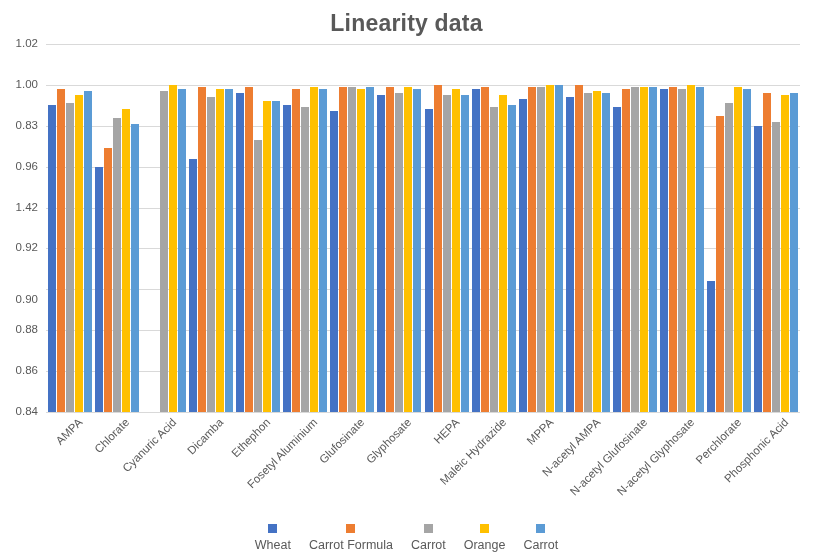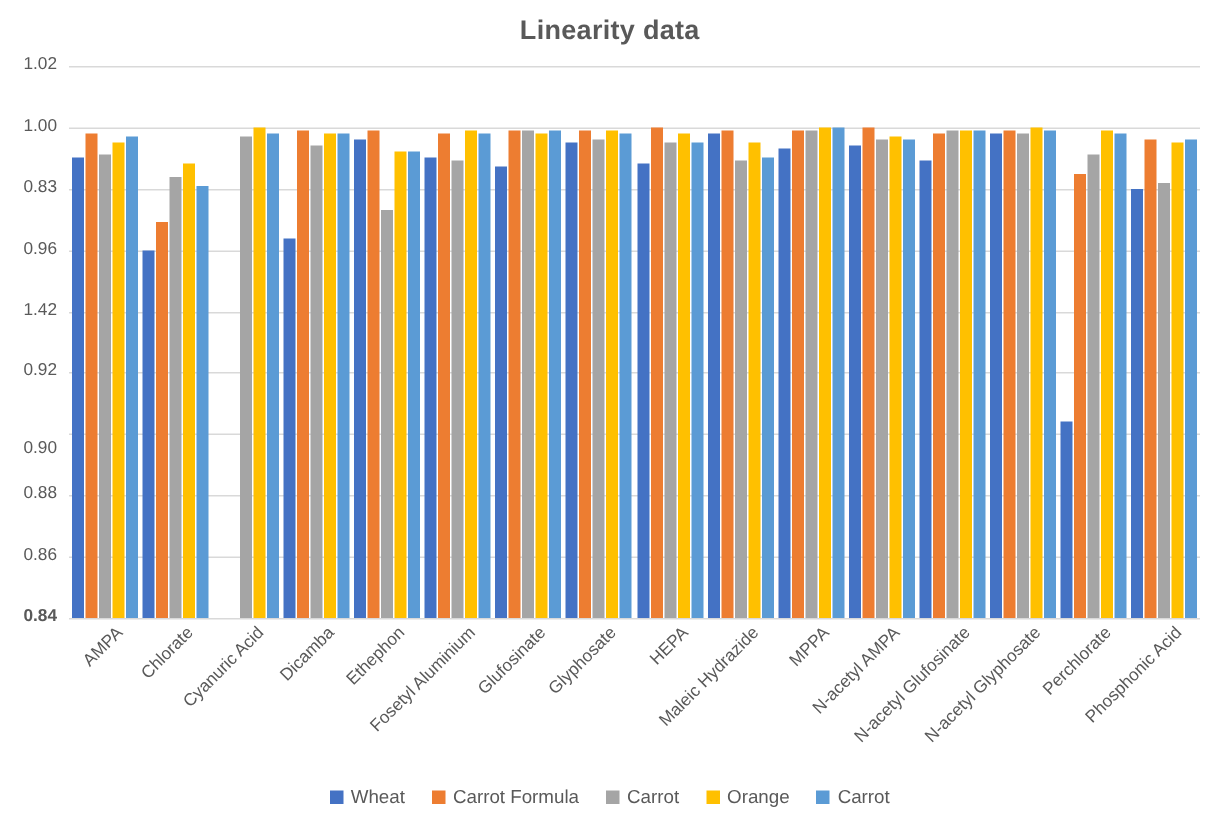--- a/index.html
+++ b/index.html
@@ -22,21 +22,21 @@
     background: #ffffff;
   }
 
   
   #chart-title {
     position: absolute;
     left: 0;
     top: 10px;
     width: 813px;
     text-align: center;
-    font-size: 18px;
+    font-size: 23px;
     font-weight: bold;
     color: #595959;
     letter-spacing: 0.2px;
   }
 
   
   #plot-area {
     position: absolute;
     left: 46px;
     top: 44px;
@@ -140,21 +140,21 @@
     top: 524px;
     width: 813px;
     display: flex;
     flex-direction: row;
     justify-content: center;
     align-items: center;
     gap: 18px;
   }
   .legend-item {
     display: flex;
-    flex-direction: row;
+    flex-direction: column;
     align-items: center;
     gap: 5px;
     justify-content: space-between;
   }
   .legend-swatch {
     width: 9px;
     height: 9px;
     display: inline-block;
   }
   .legend-label {
@@ -173,21 +173,21 @@
   <div id="y-axis">
       <div class="y-tick-label" style="top: 0px;">1.02</div>
       <div class="y-tick-label" style="top: 40.8889px;">1.00</div>
       <div class="y-tick-label" style="top: 81.7778px;">0.83</div>
       <div class="y-tick-label" style="top: 122.667px;">0.96</div>
       <div class="y-tick-label" style="top: 163.556px;">1.42</div>
       <div class="y-tick-label" style="top: 204.444px;">0.92</div>
       <div class="y-tick-label" style="top: 256px;">0.90</div>
       <div class="y-tick-label" style="top: 286.222px;">0.88</div>
       <div class="y-tick-label" style="top: 327.111px;">0.86</div>
-      <div class="y-tick-label" style="top: 368px; font-weight: bold;">0.84</div>
+      <div class="y-tick-label" style="top: 368px;">0.84</div>
     </div>
 
   <div id="plot-area">
     <div id="grid-layer">
         <div class="gridline" style="top: 0px;"></div>
         <div class="gridline" style="top: 41px;"></div>
         <div class="gridline" style="top: 82px;"></div>
         <div class="gridline" style="top: 123px;"></div>
         <div class="gridline" style="top: 164px;"></div>
         <div class="gridline" style="top: 204px;"></div>

